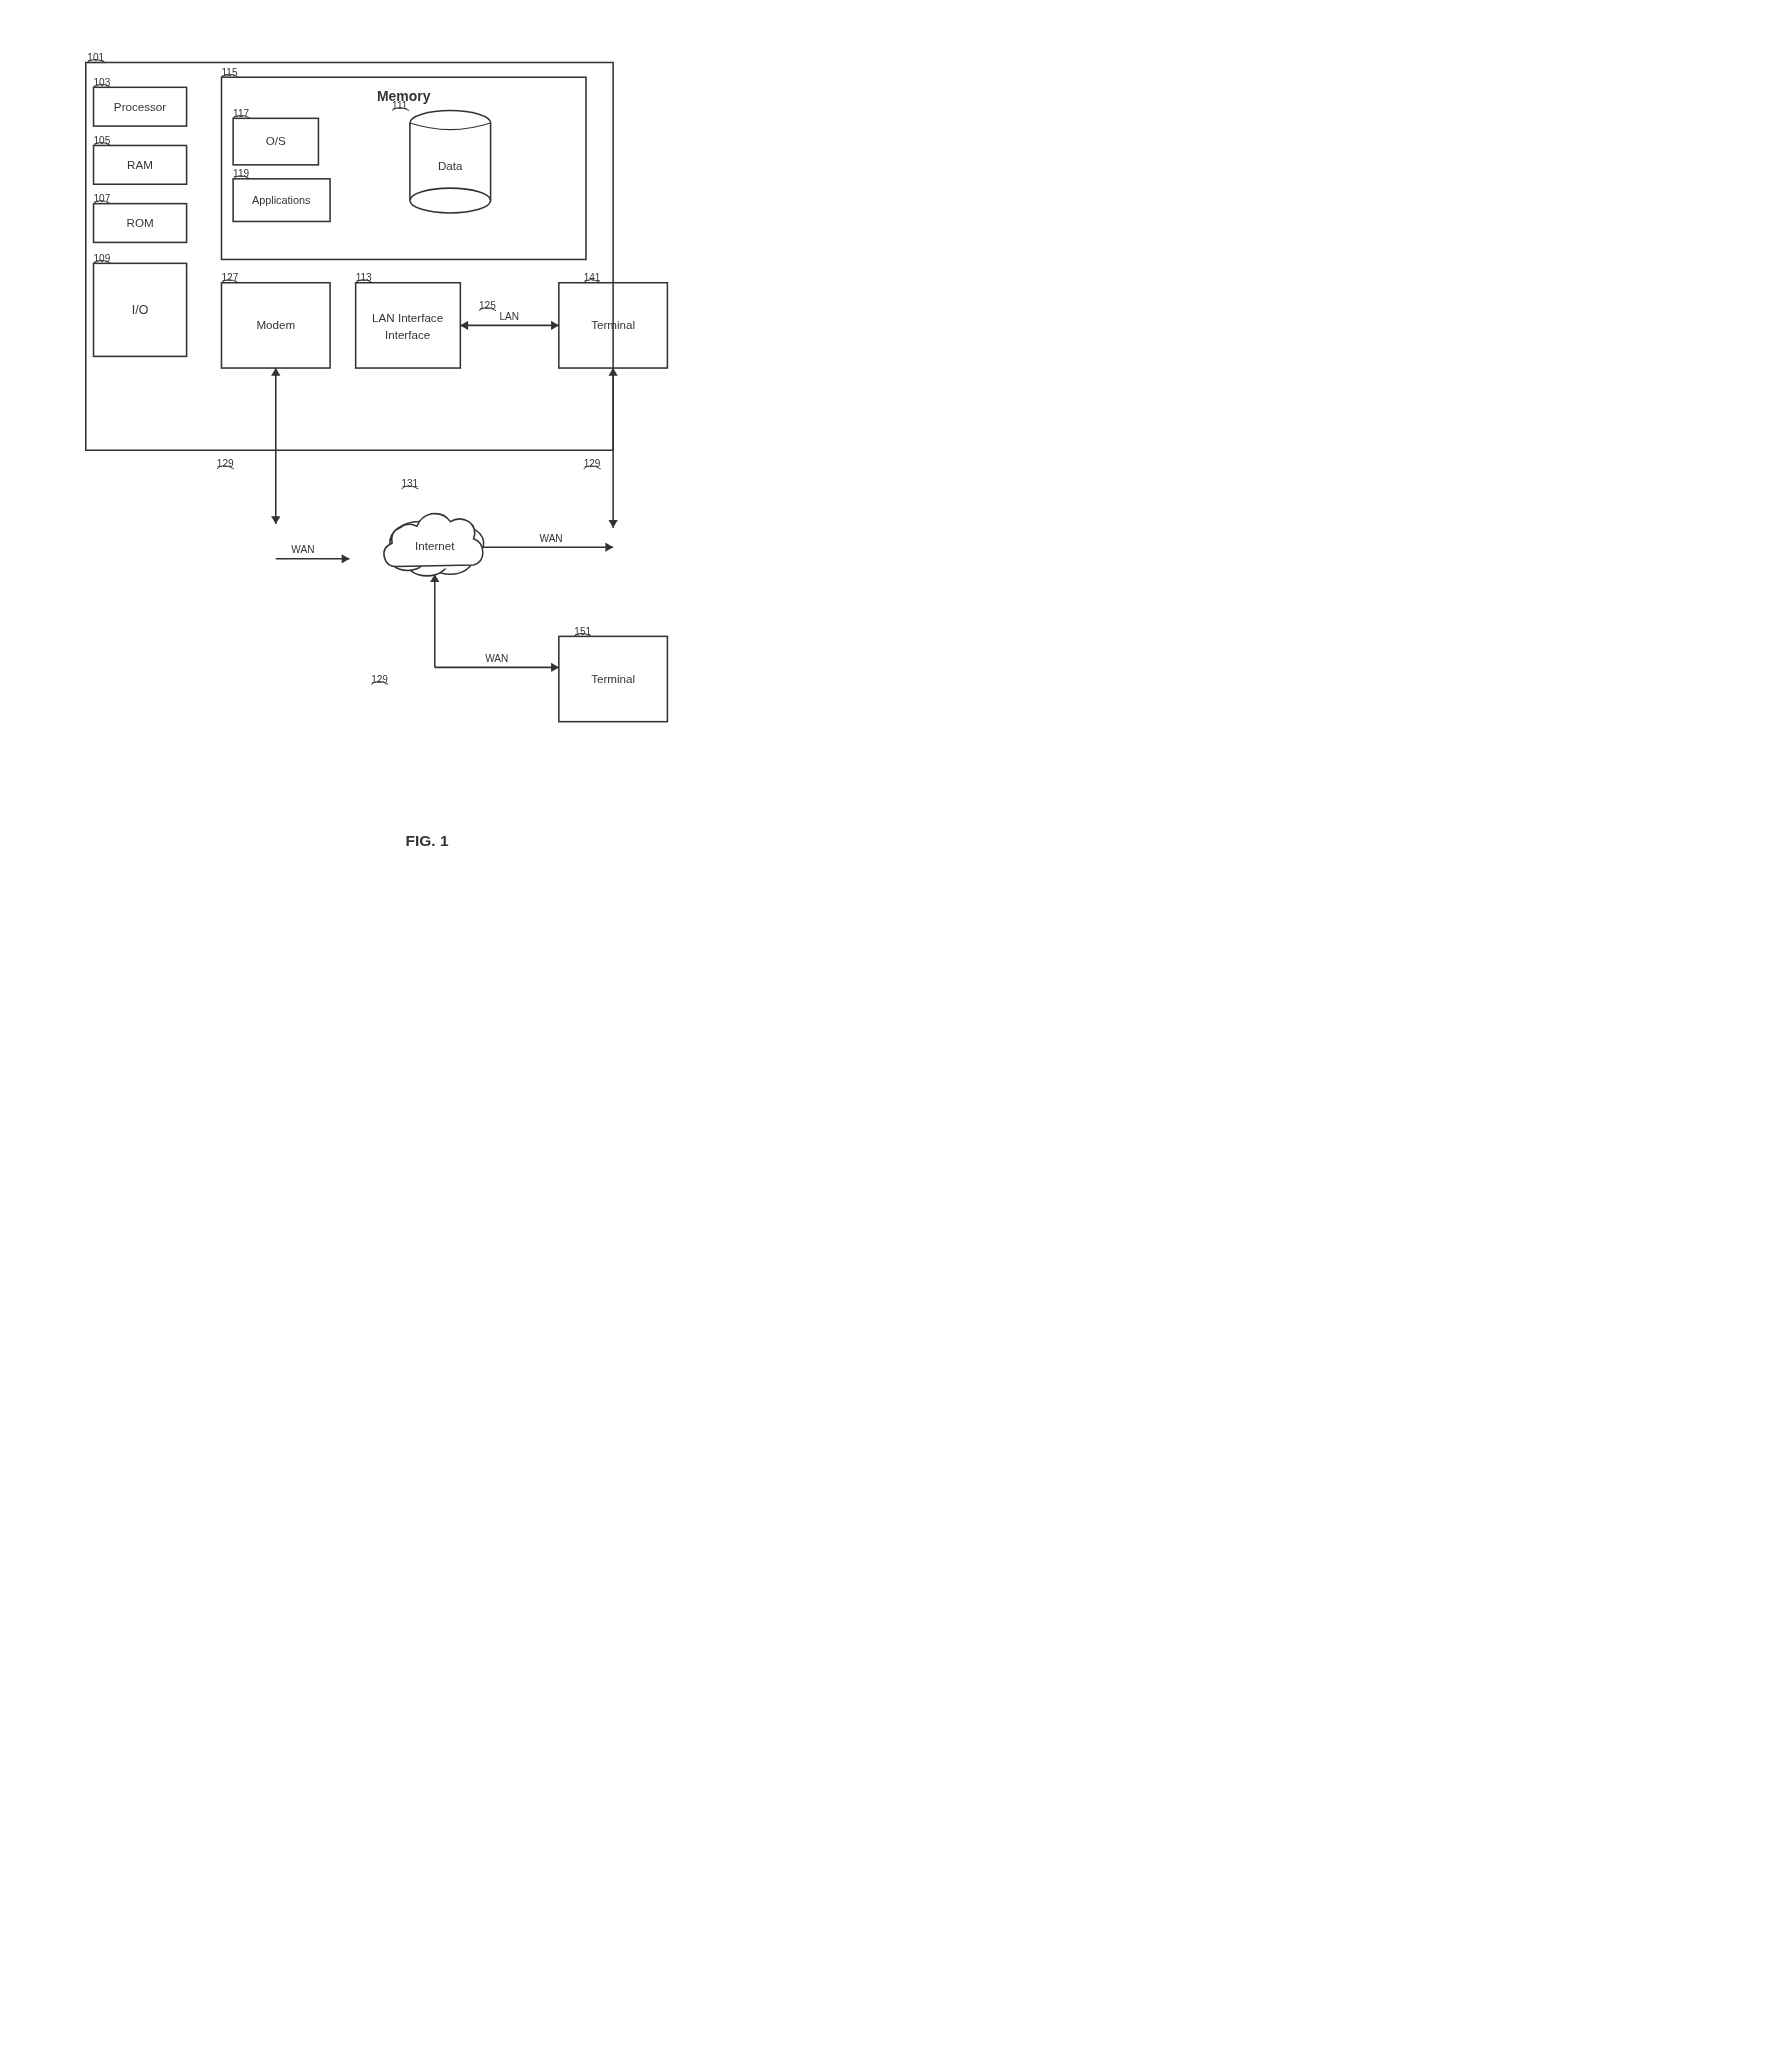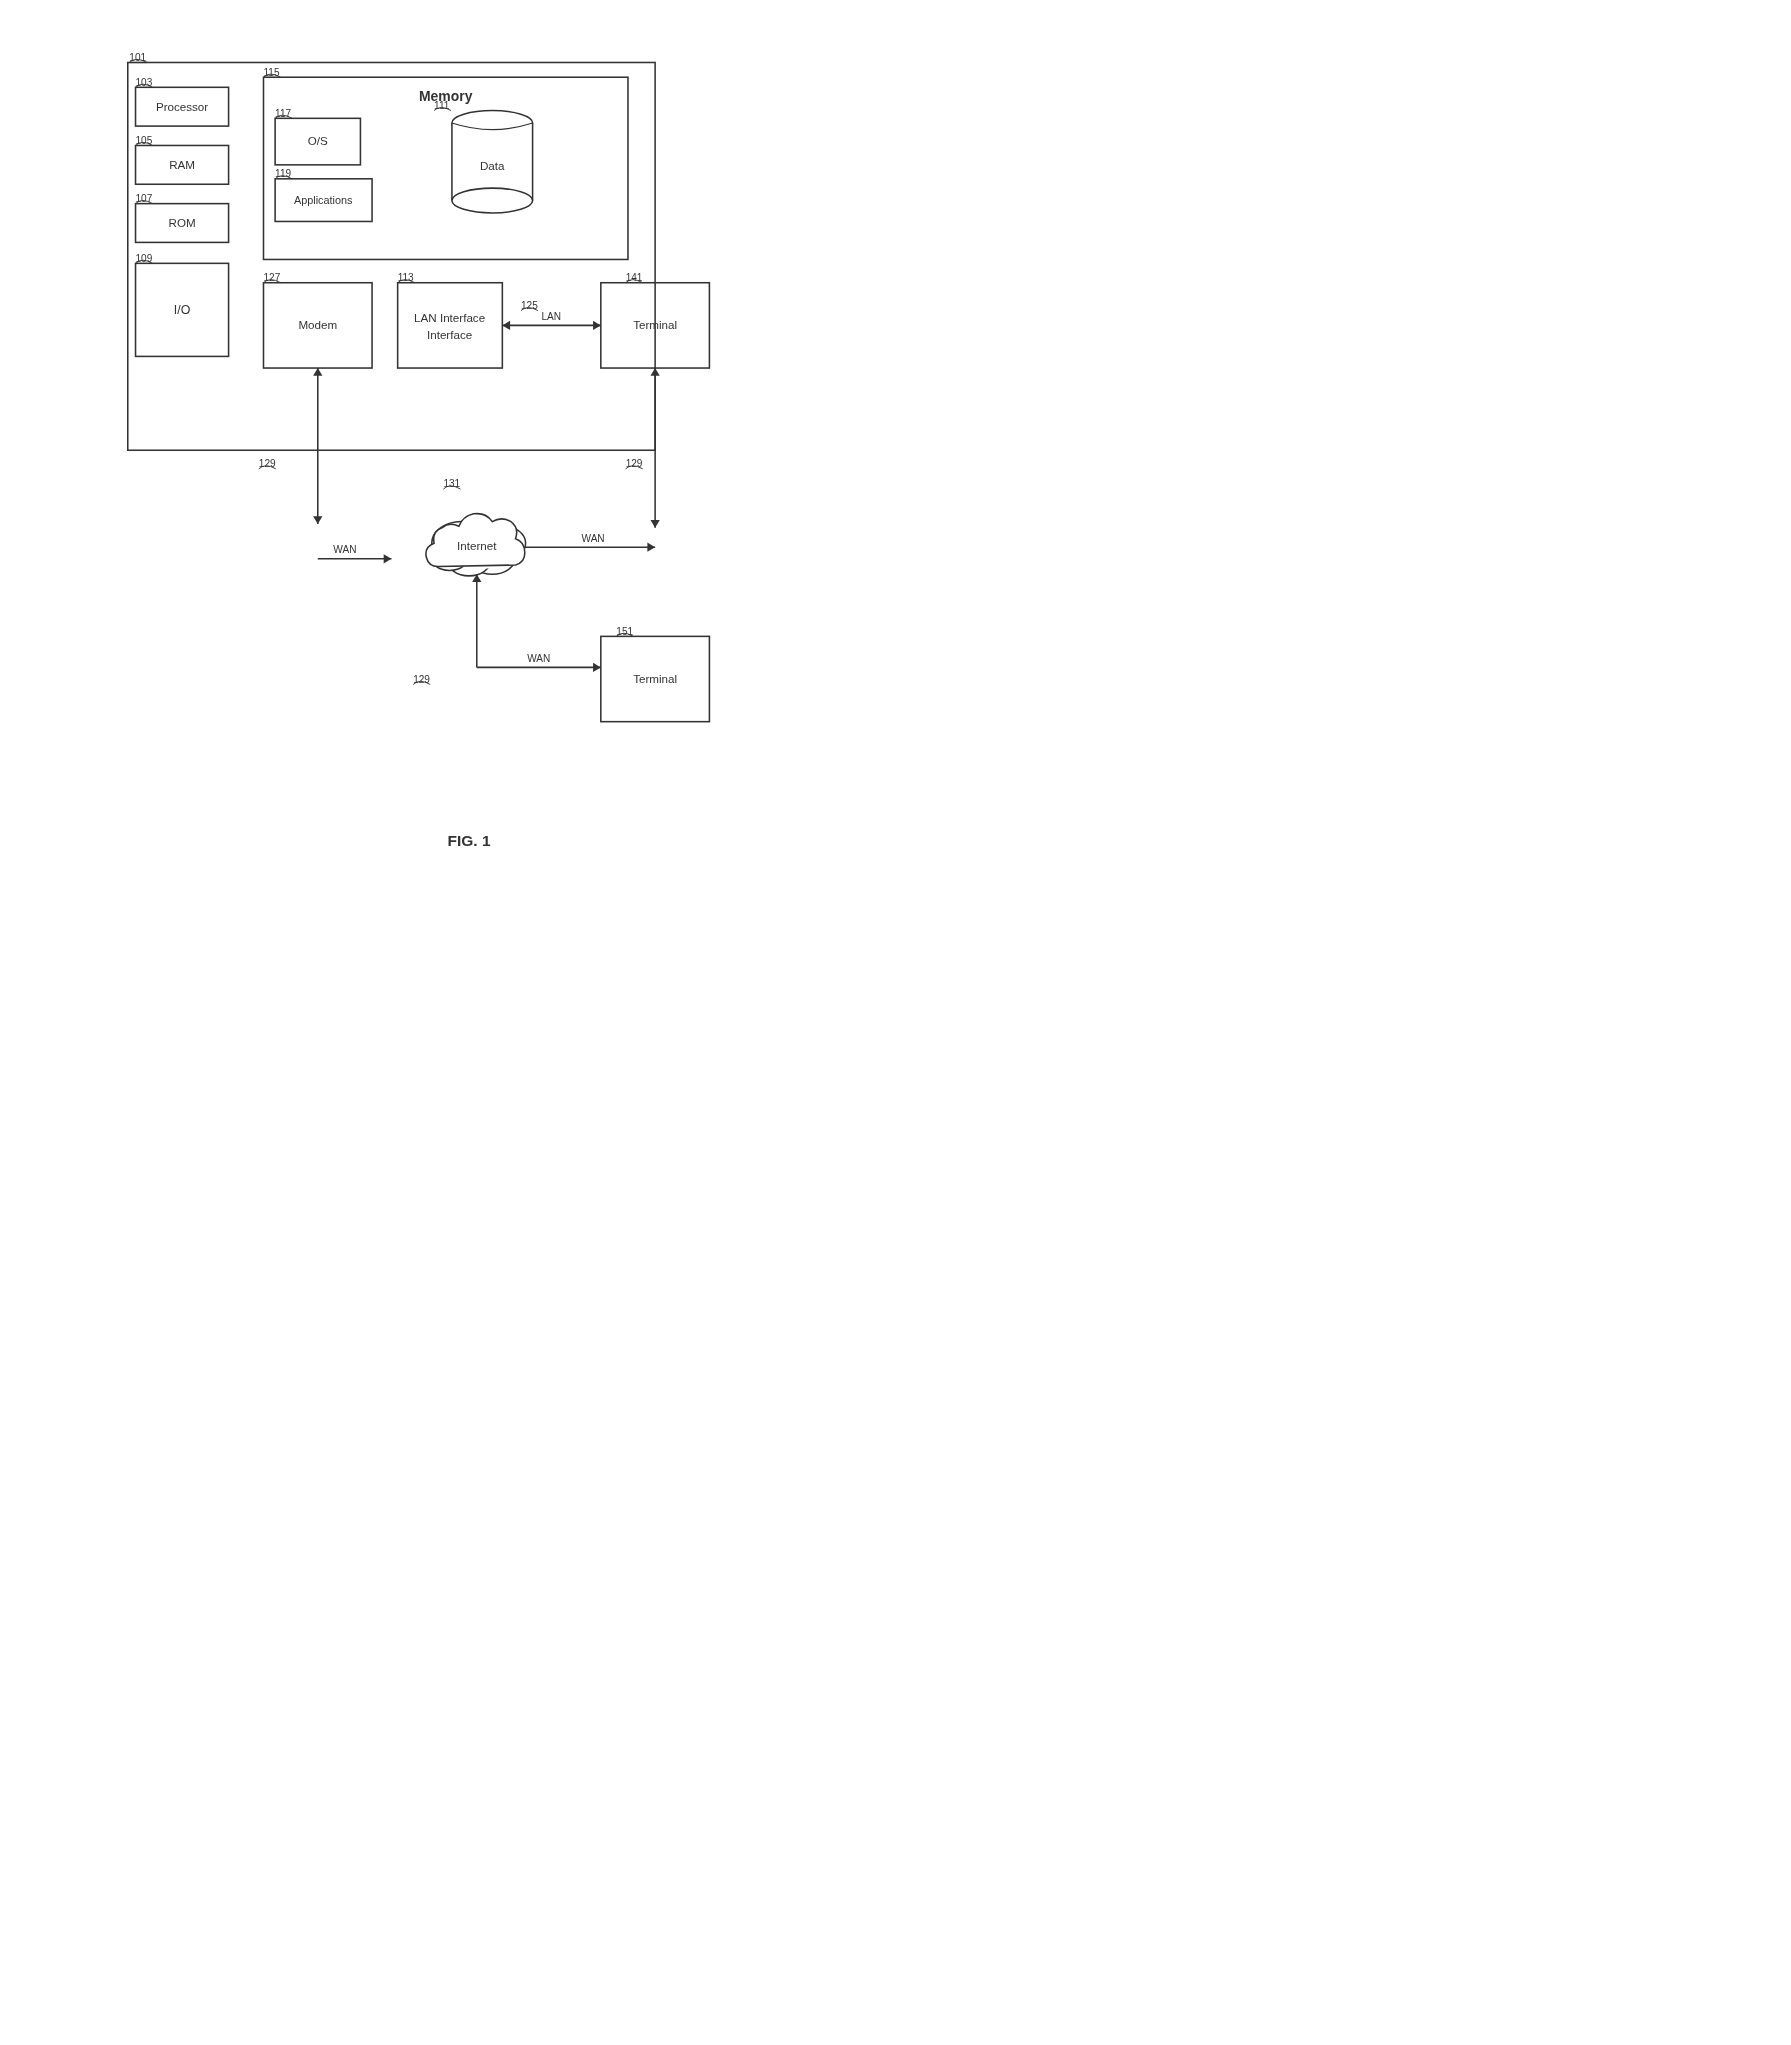--- a/index.html
+++ b/index.html
@@ -14,21 +14,21 @@
       justify-content: flex-start;
       padding: 31px 47px 31px 47px;
     }
 
     
     .fig-container {
       width: 100%;
       position: relative;
       display: flex;
       flex-direction: column;
-      align-items: flex-end;
+      align-items: flex-start;
     }
 
     svg.diagram {
       width: 760px;
       height: 854px;
       display: block;
     }
   </style>
 </head>
 <body>

